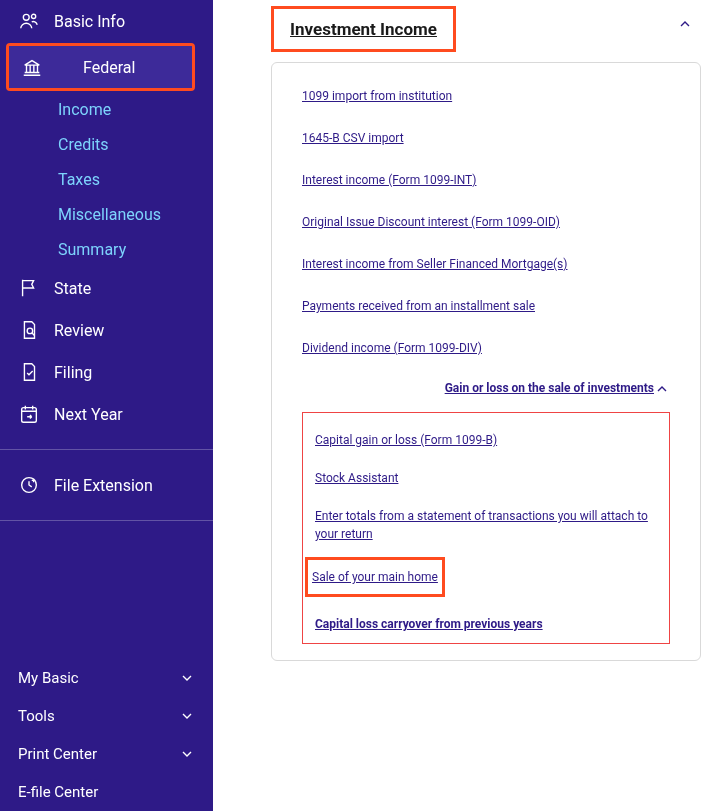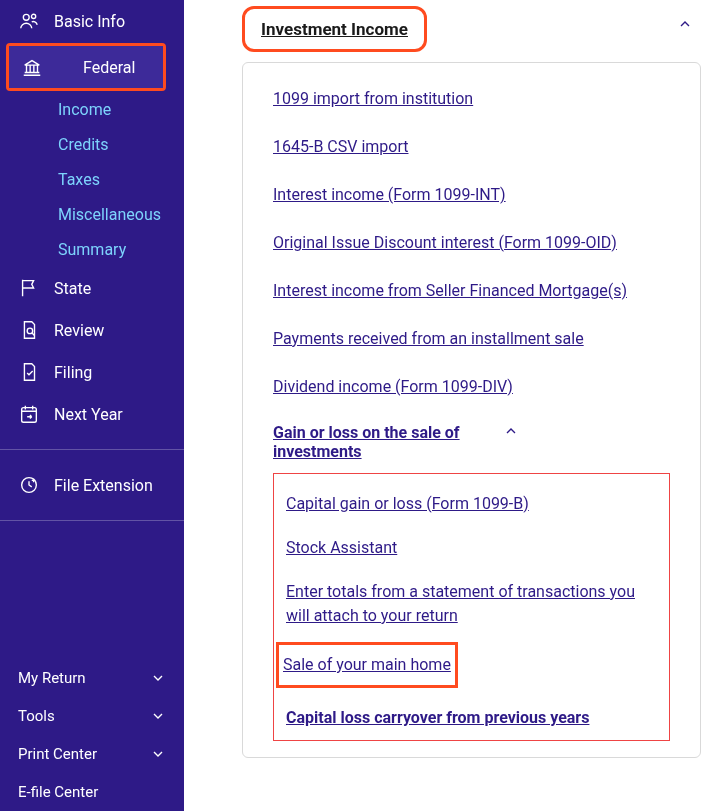--- a/index.html
+++ b/index.html
@@ -5,21 +5,21 @@
   * { box-sizing: border-box; margin: 0; padding: 0; }
   body {
     font-family: -apple-system, BlinkMacSystemFont, "Segoe UI", Roboto, "Helvetica Neue", Arial, sans-serif;
     background: #fff;
     width: 723px;
     height: 811px;
     overflow: hidden;
     display: flex;
   }
   .sidebar {
-    width: 184px;
+    width: 213px;
     background: #2e1a87;
     color: #fff;
     display: flex;
     flex-direction: column;
     font-size: 16px;
   }
   .nav-item {
     display: flex;
     align-items: center;
     padding: 10px 18px;
@@ -77,51 +77,51 @@
     align-items: center;
     justify-content: space-between;
     font-weight: 700;
     font-size: 17px;
     text-decoration: underline;
     padding: 10px 16px;
   }
   .section-header.highlighted {
     display: inline-flex;
     border: 3px solid #ff4b1f;
-    border-radius: 12px;
+    border-radius: 0;
     margin-bottom: 6px;
   }
   .chevron-abs {
     position: absolute;
     right: 30px;
     top: 16px;
   }
   .panel {
     border: 1px solid #d9d9d9;
     border-radius: 6px;
     padding: 24px 30px 16px 30px;
     margin-top: 4px;
   }
   .link-item {
     color: #2e1a87;
     text-decoration: underline;
-    font-size: 16px;
+    font-size: 12px;
     line-height: 1.5;
     margin-bottom: 24px;
     cursor: pointer;
     display: block;
   }
   .sub-header {
     display: flex;
-    justify-content: flex-start;
+    justify-content: flex-end;
     align-items: flex-start;
     color: #2e1a87;
     font-weight: 700;
     text-decoration: underline;
-    font-size: 16px;
+    font-size: 12px;
     margin-bottom: 18px;
     cursor: pointer;
   }
   .sub-panel {
     border: 1px solid #ef4444;
     padding: 18px 12px 10px 12px;
     margin-top: -6px;
   }
   .sub-panel .link-item { margin-bottom: 24px; }
   .sub-panel .link-item.tight { margin-bottom: 20px; }
@@ -220,21 +220,21 @@
           <path d="M12 8v4l3 2M17 5v4M15 7h4"></path>
         </svg>
     </span>
     <span>File Extension</span>
   </div>
 
   <div class="sidebar-divider"></div>
 
   <div class="bottom-section">
     <div class="bottom-item">
-      <span>My Return</span>
+      <span>My Basic</span>
       <span class="chev">
         <svg class="chev-down" viewBox="0 0 24 24" width="16" height="16">
             <path d="M6 9l6 6 6-6"></path>
           </svg>
       </span>
     </div>
     <div class="bottom-item">
       <span>Tools</span>
       <span class="chev">
         <svg class="chev-down" viewBox="0 0 24 24" width="16" height="16">

